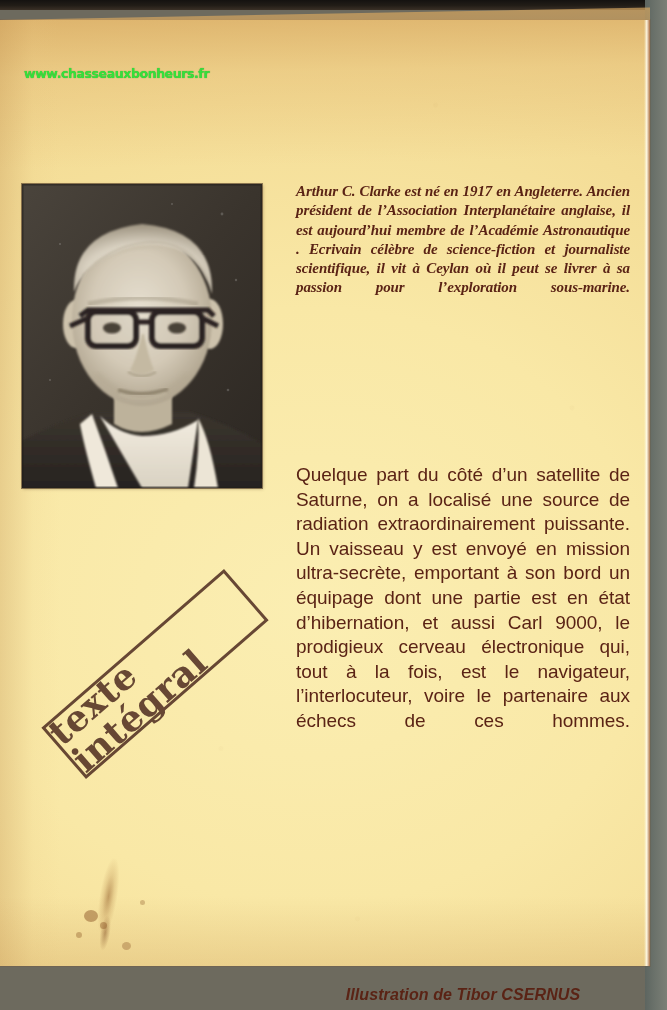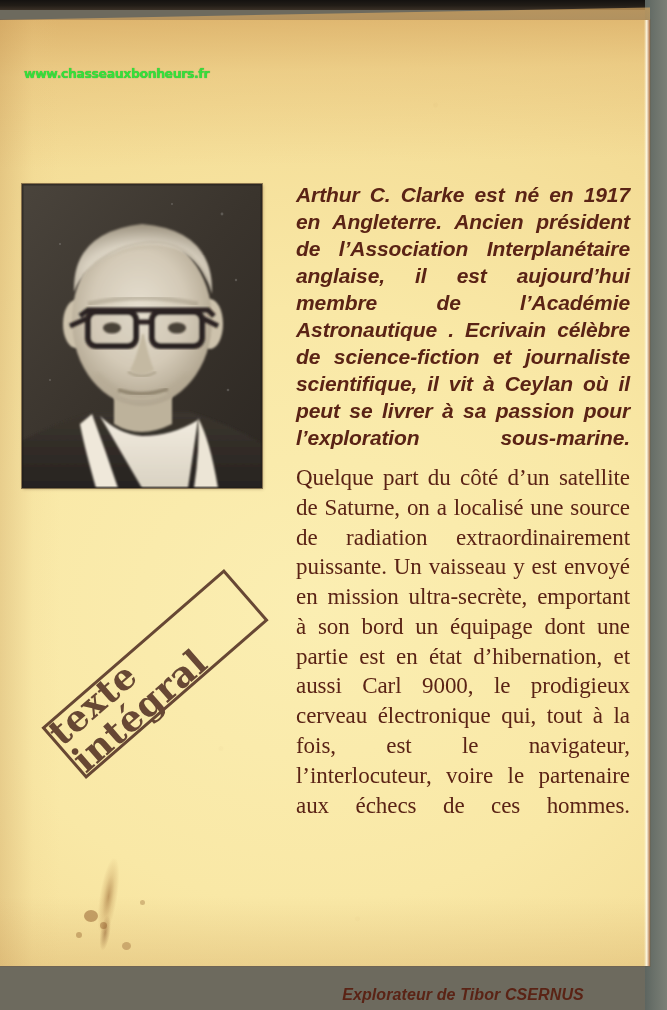--- a/index.html
+++ b/index.html
@@ -116,38 +116,38 @@
   .stain-c{left:76px;top:912px;width:6px;height:6px;border-radius:50%;background:rgba(132,76,30,.35);}
   .stain-d{left:122px;top:922px;width:9px;height:8px;border-radius:50%;background:rgba(132,76,30,.32);}
   .stain-e{left:140px;top:880px;width:5px;height:5px;border-radius:50%;background:rgba(132,76,30,.30);}
 
   
   .col{
     position:absolute;left:296px;top:162px;width:334px;
     color:#5a2315;
   }
   .bio{
-    font-family:Liberation Sans, sans-serif;
+    font-family:Liberation Serif, serif;
     font-style:italic;font-weight:700;
-    font-size:21px;line-height:1.285;
+    font-size:15px;line-height:1.285;
     text-align:justify;
     text-justify:inter-word;
     margin:0;
     letter-spacing:-.1px;
   }
   .bio::after{content:"";display:inline-block;width:100%;}
 
   .synopsis{
     position:absolute;left:296px;top:443px;width:334px;
     color:#5a2315;
   }
   .syn-p{
-    font-family:Liberation Serif, serif;
+    font-family:Liberation Sans, sans-serif;
     font-weight:400;
-    font-size:23px;line-height:1.295;
+    font-size:19px;line-height:1.295;
     text-align:justify;
     text-justify:inter-word;
     margin:0;
     letter-spacing:-.05px;
   }
   .syn-p::after{content:"";display:inline-block;width:100%;}
   .syn-p em{font-style:italic;}
 
   .credit{
     position:absolute;left:296px;top:966px;width:334px;
@@ -276,16 +276,16 @@
     <div class="stain stain-e"></div>
 
     <div class="col">
       <p class="bio">Arthur C. Clarke est né en 1917 en Angleterre. Ancien président de l’Association Interplanétaire anglaise, il est aujourd’hui membre de l’Académie Astronautique . Ecrivain célèbre de science-fiction et journaliste scientifique, il vit à Ceylan où il peut se livrer à sa passion pour l’exploration sous-marine.</p>
     </div>
 
     <div class="synopsis">
       <p class="syn-p">Quelque part du côté d’un satellite de Saturne, on a localisé une source de radiation extraordinairement puissante. Un vaisseau y est envoyé en mission ultra-secrète, emportant à son bord un équipage dont une partie est en état d’hibernation, et aussi Carl 9000, le prodigieux cerveau électronique qui, tout à la fois, est le navigateur, l’interlocuteur, voire le partenaire aux échecs de ces hommes.</p>
     </div>
 
-    <div class="credit">Explorateur de Tibor CSERNUS</div>
+    <div class="credit">Illustration de Tibor CSERNUS</div>
 
   </div>
 </div>
 
 </body></html>

